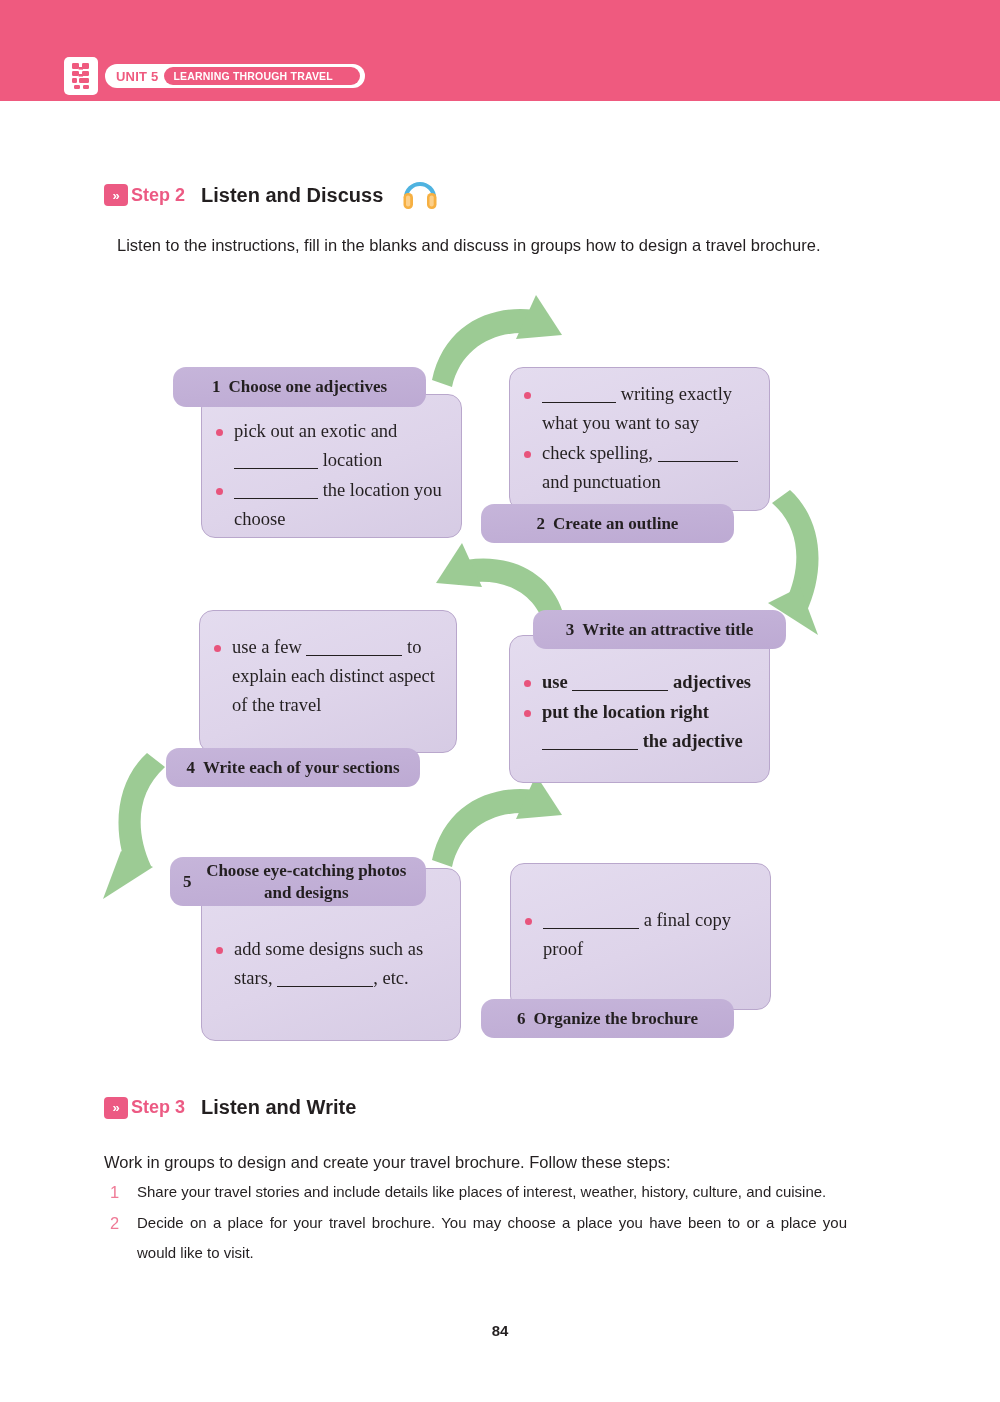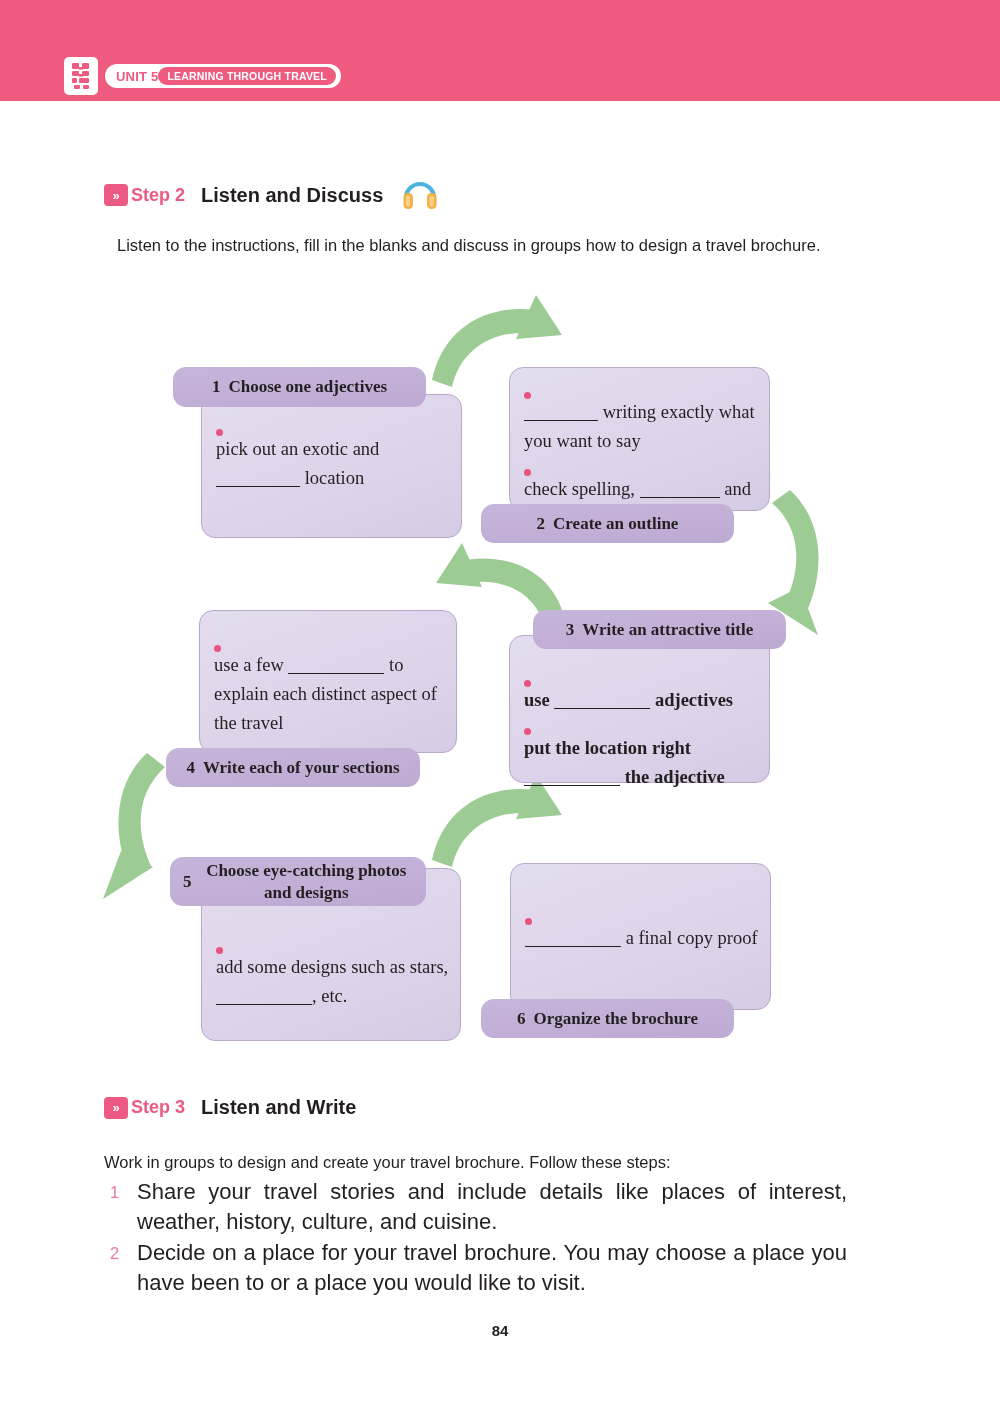--- a/index.html
+++ b/index.html
@@ -20,28 +20,28 @@
   .banner-inner {
     position:absolute; left:64px; top:57px;
     display:flex; align-items:center; gap:7px;
   }
   .logo-box {
     width:34px; height:38px; background:#ffffff; border-radius:5px;
     display:flex; align-items:center; justify-content:center;
   }
   .unit-pill {
     height:24px; background:#ffffff; border-radius:12px;
-    display:flex; align-items:center; padding:0 5px 0 11px; 
+    display:flex; align-items:center; padding:0 5px 0 11px; gap:6px;
   }
   .unit-label {
     font-size:13px; font-weight:bold; color:#ef5a7f; letter-spacing:.2px;
   }
   .unit-sub {
     background:#ef5a7f; color:#ffffff; font-size:10.5px; font-weight:bold;
-    border-radius:10px; padding:3px 9px 3px 9px; letter-spacing:.2px;
+    border-radius:10px; padding:3px 27px 3px 9px; letter-spacing:.2px;
     white-space:nowrap;
   }
 
   
   .step-head {
     position:absolute; display:flex; align-items:center; gap:9px;
   }
   .step-badge {
     width:24px; height:22px; background:#ec5a83; border-radius:4px;
     display:flex; align-items:center; justify-content:center;
@@ -64,21 +64,21 @@
   }
 
   
   .olist { position:absolute; }
   .olist-row { display:flex; margin-bottom:1px; }
   .olist-num {
     width:33px; flex:0 0 33px; color:#ef7a96; font-size:16.5px;
     line-height:30px; padding-left:6px;
   }
   .olist-text {
-    font-size:22px; color:#231f20; line-height:30px; width:710px;
+    font-size:15px; color:#231f20; line-height:30px; width:710px;
     text-align:justify;
   }
 
   
   .diagram { position:absolute; left:0; top:295px; width:1000px; height:760px; }
   .arrow-layer { position:absolute; left:0; top:0; width:1000px; height:760px; }
 
   .node { position:absolute; }
   .node-body {
     position:absolute;
@@ -95,21 +95,21 @@
     font-weight:bold; font-size:17px; color:#231f20;
     text-align:center; line-height:20px;
     padding:0 13px;
   }
   .node-tab .tnum { margin-right:8px; }
   .bullets {
     position:absolute;
     font-family:"Liberation Serif", serif;
     font-size:18.5px; color:#231f20; line-height:29px;
   }
-  .bullet-row { display:flex; margin-bottom:1px;flex-direction:column; }
+  .bullet-row { display:flex; margin-bottom:1px; }
   .dot {
     flex:0 0 18px; width:18px; position:relative; top:12px;
   }
   .dot::before {
     content:""; display:block; width:7px; height:7px; border-radius:50%;
     background:#e8547c;
   }
   .btext { flex:1 1 auto; }
   .blank {
     display:inline-block; border-bottom:1px solid #231f20;
@@ -188,20 +188,24 @@
     </g>
   </svg>
 
   <div class="node">
     <div class="node-body" style="left:201px; top:99px; width:261px; height:144px;">
       <div class="bullets" style="left:14px; top:22px; width:232px;">
         <div class="bullet-row">
           <span class="dot"></span>
           <span class="btext">pick out an exotic and <span class="blank" style="width:84px"></span> location</span>
         </div>
+        <div class="bullet-row">
+          <span class="dot"></span>
+          <span class="btext"><span class="blank" style="width:84px"></span> the location you choose</span>
+        </div>
       </div>
     </div>
     <div class="node-tab" style="left:173px; top:72px; width:253px; height:40px;">
       <span class="tnum">1</span>
       <span>Choose one adjectives</span>
     </div>
   </div>
 
   <div class="node">
     <div class="node-body" style="left:509px; top:72px; width:261px; height:144px;">

